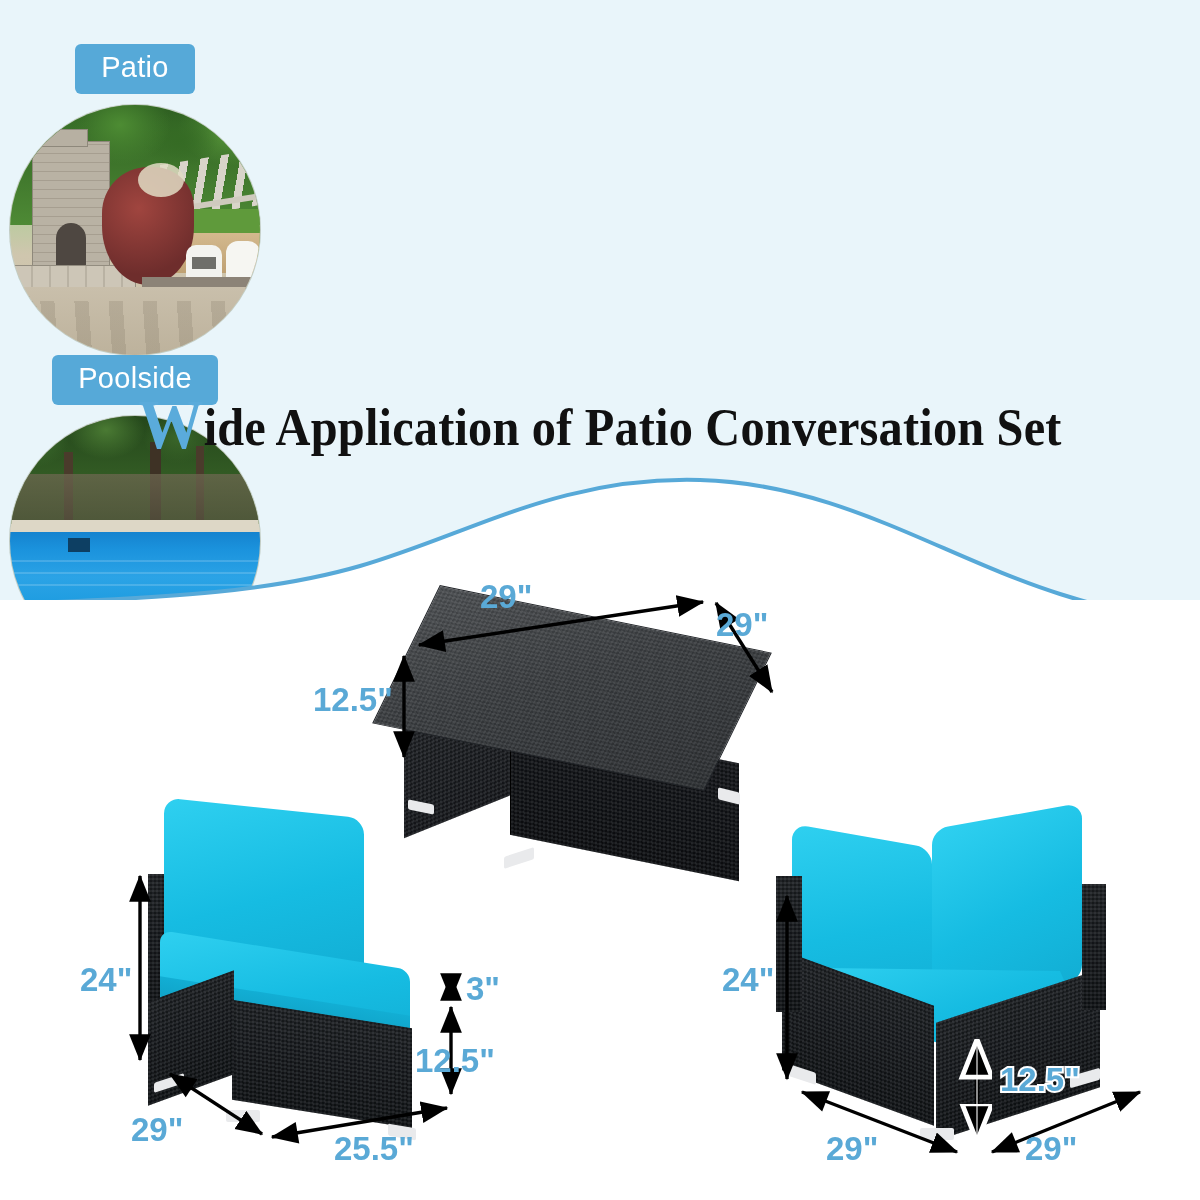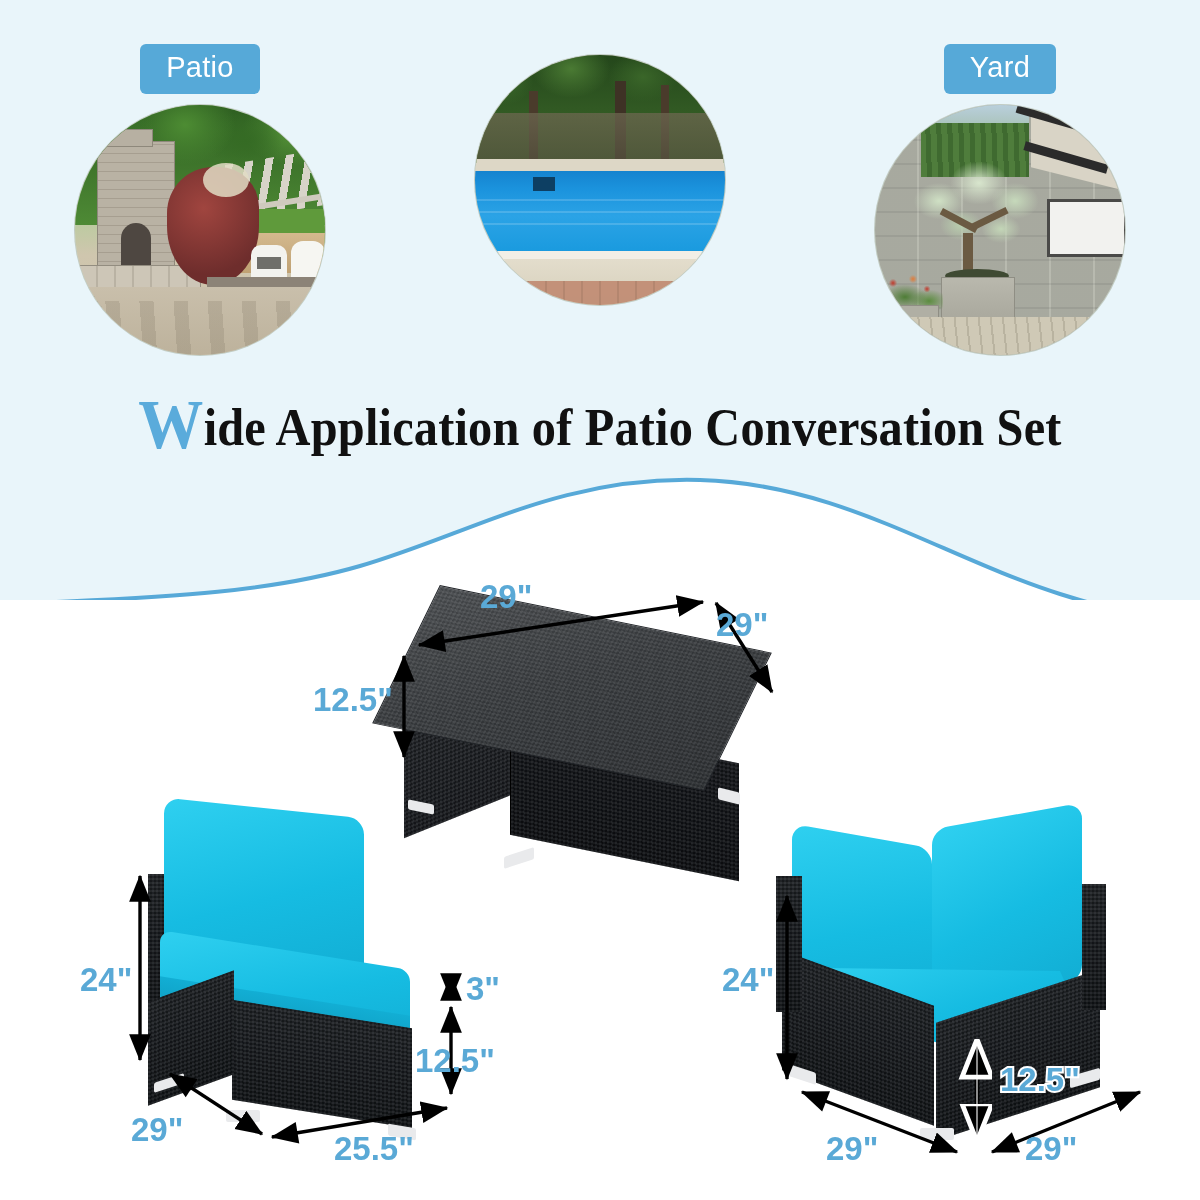--- a/index.html
+++ b/index.html
@@ -12,21 +12,21 @@
   #stage{position:relative;width:1200px;height:1200px;overflow:hidden;background:#ffffff;}
 
   
   .top-section{
     position:absolute;left:0;top:0;width:1200px;height:600px;
     background:#e9f5fa;
     overflow:hidden;
   }
   .scene-row{
     position:absolute;left:0;top:44px;width:1200px;height:330px;
-    display:flex;justify-content:space-around;align-items:flex-start;
+    display:flex;justify-content:space-around;align-items:flex-start;flex-direction:column;
   }
   .scene{
     position:relative;width:270px;display:flex;flex-direction:column;align-items:center;
   }
   .pill{
     display:inline-block;
     background:#56a9d8;
     color:#ffffff;
     font-size:29px;
     line-height:1;
@@ -276,20 +276,21 @@
           <div class="p1-chair1"></div>
             <div class="p1-chair1s"></div>
             <div class="p1-chair2"></div>
           <div class="p1-step"></div>
           <div class="p1-ground"></div>
             <div class="p1-gshade"></div>
         </div>
       </div>
 
       <div class="scene">
+        <div class="pill">Poolside</div>
         <div class="photo">
           <div class="p2-bg"></div>
             <div class="p2-trees"></div>
           <div class="p2-trunk1"></div>
             <div class="p2-trunk2"></div>
             <div class="p2-trunk3"></div>
           <div class="p2-back"></div>
             <div class="p2-deckfar"></div>
           <div class="p2-pool"></div>
             <div class="p2-ripple"></div>

